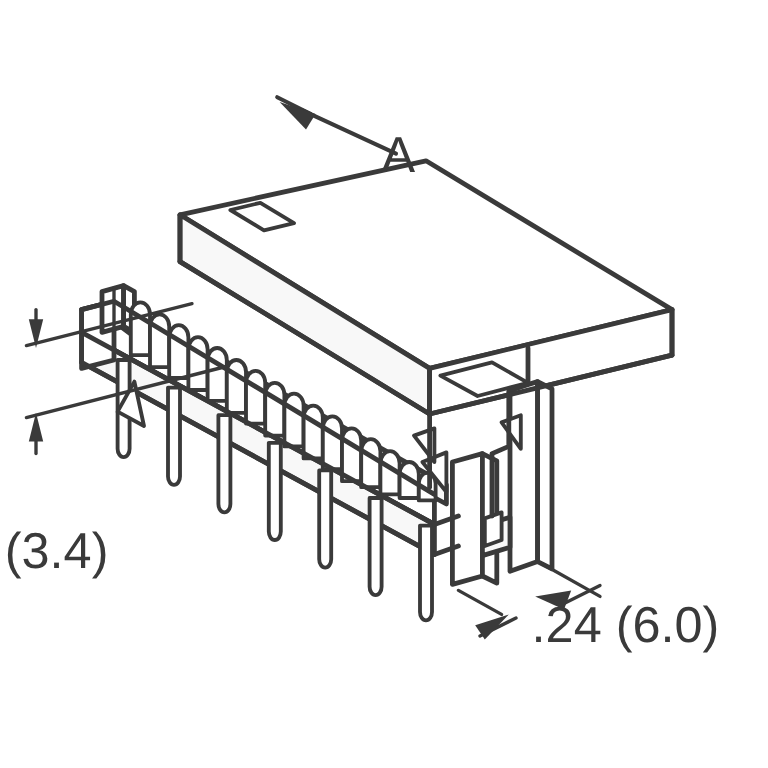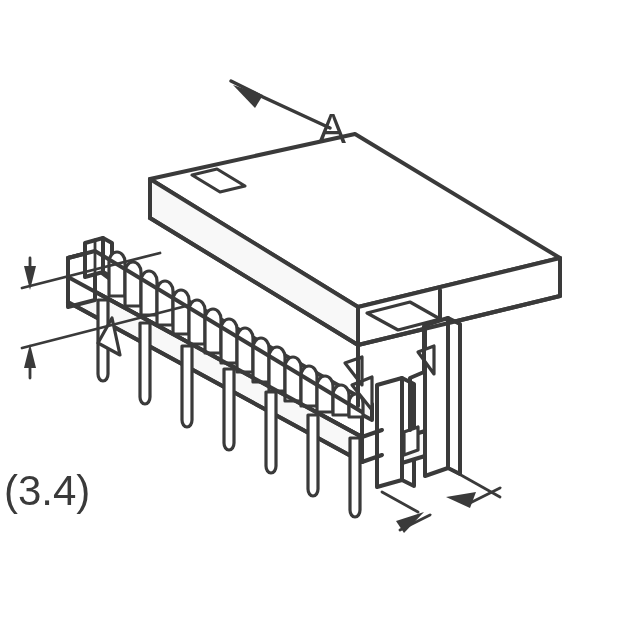--- a/index.html
+++ b/index.html
@@ -14,21 +14,21 @@
   .dimtext{
     position:absolute;
     font-family:"Liberation Sans","DejaVu Sans",sans-serif;
     color:#3a3a3a;
     white-space:nowrap;
     line-height:1;
     user-select:none;
   }
   #label-A{left:318px;top:108px;font-size:42px;}
   #label-h1{left:6px;top:375px;font-size:42px;}
-  #label-h2{left:4px;top:438px;font-size:42px;margin-top:32px;}
+  #label-h2{left:4px;top:438px;font-size:42px;}
   #label-w1{left:443px;top:500px;font-size:42px;}
 </style>
 </head>
 <body>
 
 <div id="stage">
 
   <svg id="drawing" viewBox="0 0 640 640" xmlns="http://www.w3.org/2000/svg">
 
     <defs>
@@ -237,14 +237,15 @@
       <polygon class="solid" points="424,512 396,521 404,533"></polygon>
     </g>
 
   </svg>
 
   <div class="dimtext" id="label-A">A</div>
 
 
   <div class="dimtext" id="label-h2">(3.4)</div>
 
+  <div class="dimtext" id="label-w1">.24 (6.0)</div>
 
 </div>
 
 </body></html>

